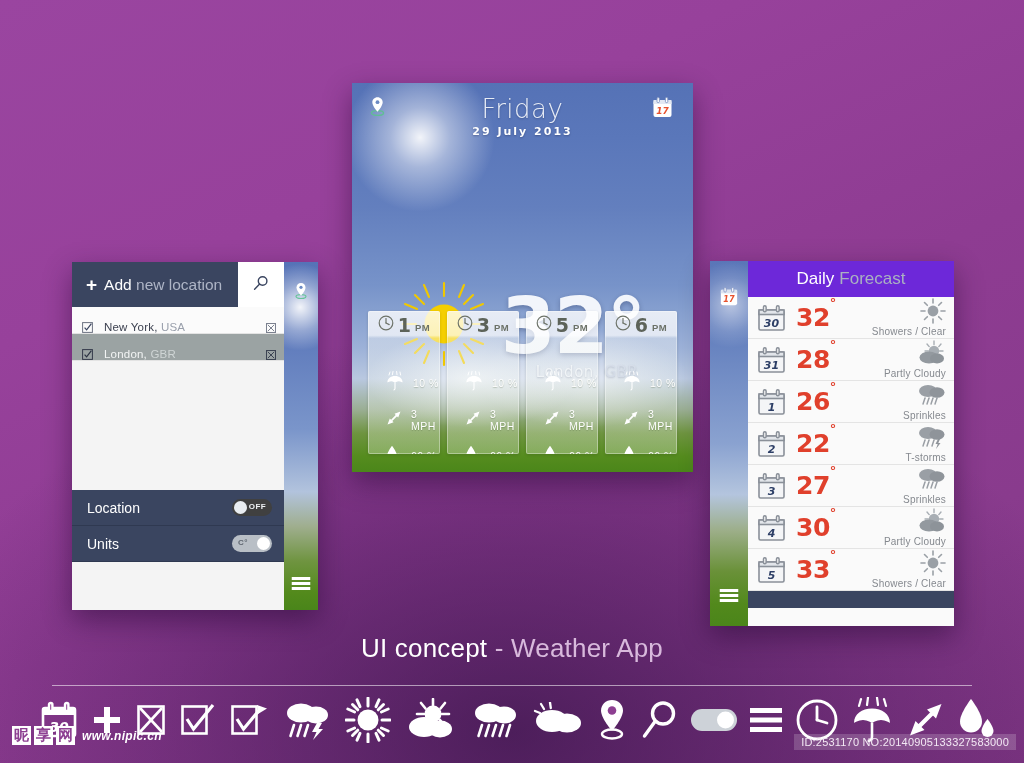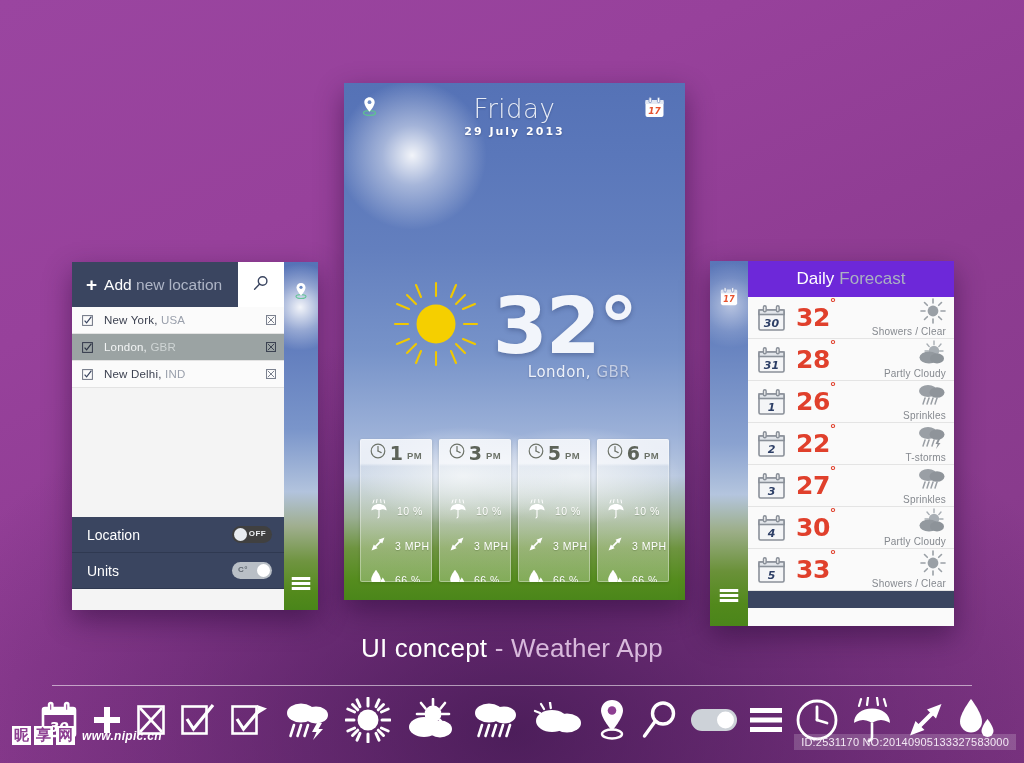--- a/index.html
+++ b/index.html
@@ -14,21 +14,21 @@
   }
 
   
   .phone {
     position: absolute;
     box-shadow: 0 10px 26px rgba(30,5,45,0.45);
   }
 
   
   #main-phone {
-    left: 344px; top: 83px; width: 341px; height: 517px;
+    left: 352px; top: 83px; width: 341px; height: 389px;
     background:
       radial-gradient(circle 120px at 20% 14%, rgba(255,255,255,0.92) 0%, rgba(255,255,255,0.45) 25%, rgba(255,255,255,0.0) 62%),
       radial-gradient(ellipse 150px 70px at 35% 76%, rgba(255,255,255,0.70) 0%, rgba(255,255,255,0.0) 70%),
       radial-gradient(ellipse 150px 70px at 68% 76%, rgba(255,255,255,0.62) 0%, rgba(255,255,255,0.0) 70%),
       linear-gradient(180deg,
         #5572b6 0%, #5a77ba 14%, #637fbe 32%, #7793c9 52%,
         #9cb1d8 68%, #b9c8e0 76%, #9aae93 84%, #6e9440 90%, #558c1e 96%, #4b861a 100%);
     overflow: hidden;
   }
   .pin-tl { position:absolute; left:18px; top:13px; }
@@ -72,21 +72,21 @@
     background: linear-gradient(180deg, rgba(255,255,255,0.80) 0%, rgba(255,255,255,0.72) 17%, rgba(250,252,248,0.40) 19%, rgba(244,248,238,0.32) 55%, rgba(238,246,228,0.30) 100%);
     box-shadow: inset 0 0 0 1px rgba(255,255,255,0.35), 0 1px 3px rgba(20,40,10,0.18);
     overflow:hidden;
   }
   .hcard-top {
     height:27px; display:flex; align-items:center; justify-content:center; gap:4px;
     color:#6b7168;
   }
   .hour-num { font-family:"DejaVu Sans", sans-serif; font-size:19px; font-weight:700; color:#5d6359; }
   .hour-ap { font-size:9.5px; font-weight:700; color:#6c7268; letter-spacing:0.4px; padding-top:6px; }
-  .hcard-body { padding:33px 0 0 10px; display:flex; flex-direction:column; gap:13px; }
+  .hcard-body { padding:33px 0 0 18px; display:flex; flex-direction:column; gap:13px; }
   .hrow { display:flex; align-items:center; gap:9px; }
   .hrow .hval { font-size:10.5px; color:#ffffff; letter-spacing:0.5px; text-shadow:0 1px 1px rgba(40,60,20,0.25); }
 
   
   #left-phone { left:72px; top:262px; width:246px; height:348px; }
   .lp-screen {
     position:absolute; left:0; top:0; width:212px; height:348px;
     background:#f4f4f4; overflow:hidden;
   }
   .lp-strip {
@@ -104,21 +104,21 @@
   }
   .add-btn {
     flex:1; background:#3a4560; display:flex; align-items:center; padding-left:14px; gap:7px;
   }
   .add-plus { color:#fff; font-size:19px; font-weight:700; line-height:1; margin-top:-1px; }
   .add-txt { font-size:15.5px; color:#ffffff; font-weight:400; }
   .add-txt .dim { color:#aeb5c6; }
   .search-cell { width:46px; background:#ffffff; display:flex; align-items:center; justify-content:center; }
 
   .loc-row {
-    height:27px; display:flex; align-items:center; background:#fbfbfb;
+    height:27px; display:flex; align-items:flex-end; background:#fbfbfb;
     border-bottom:1px solid #e3e3e3; padding:0 8px 0 10px; gap:0;
   }
   .loc-row.sel { background:#9ba3a3; }
   .loc-ic { width:22px; display:flex; align-items:center; }
   .loc-name { flex:1; font-size:11.5px; color:#3d4251; letter-spacing:0.2px; }
   .loc-name .cc { color:#9aa0ac; }
   .loc-row.sel .loc-name { color:#f2f4f4; }
   .loc-row.sel .loc-name .cc { color:#cfd5d5; }
   .loc-del { width:16px; display:flex; justify-content:flex-end; }
 
@@ -517,39 +517,20 @@
       </span>
       <span class="loc-del">
         <svg width="10" height="10" viewBox="0 0 10 10">
             <rect x="0.5" y="0.5" width="9" height="9" fill="none" stroke="#3c4352" stroke-width="1"></rect>
             <line x1="1.8" y1="1.8" x2="8.2" y2="8.2" stroke="#3c4352" stroke-width="1"></line>
             <line x1="8.2" y1="1.8" x2="1.8" y2="8.2" stroke="#3c4352" stroke-width="1"></line>
           </svg>
       </span>
     </div>
 
-    <div class="loc-row">
-      <span class="loc-ic">
-        <svg width="11" height="11" viewBox="0 0 11 11">
-            <rect x="0.6" y="0.6" width="9.8" height="9.8" fill="none" stroke="#6d7382" stroke-width="1"></rect>
-            <path d="M2.6 5.6 L4.6 7.8 L9.4 1.6" fill="none" stroke="#3a4560" stroke-width="1.2"></path>
-          </svg>
-      </span>
-      <span class="loc-name">
-        <span>New Delhi,</span>
-        <span class="cc">IND</span>
-      </span>
-      <span class="loc-del">
-        <svg width="10" height="10" viewBox="0 0 10 10">
-            <rect x="0.5" y="0.5" width="9" height="9" fill="none" stroke="#7b818f" stroke-width="1"></rect>
-            <line x1="1.8" y1="1.8" x2="8.2" y2="8.2" stroke="#7b818f" stroke-width="1"></line>
-            <line x1="8.2" y1="1.8" x2="1.8" y2="8.2" stroke="#7b818f" stroke-width="1"></line>
-          </svg>
-      </span>
-    </div>
 
     <div class="lp-filler" style="height:129px"></div>
 
     <div class="set-row">
       <span class="set-label">Location</span>
       <span class="tgl off">
         <span class="knob"></span>
         <span class="tlab">OFF</span>
       </span>
     </div>

